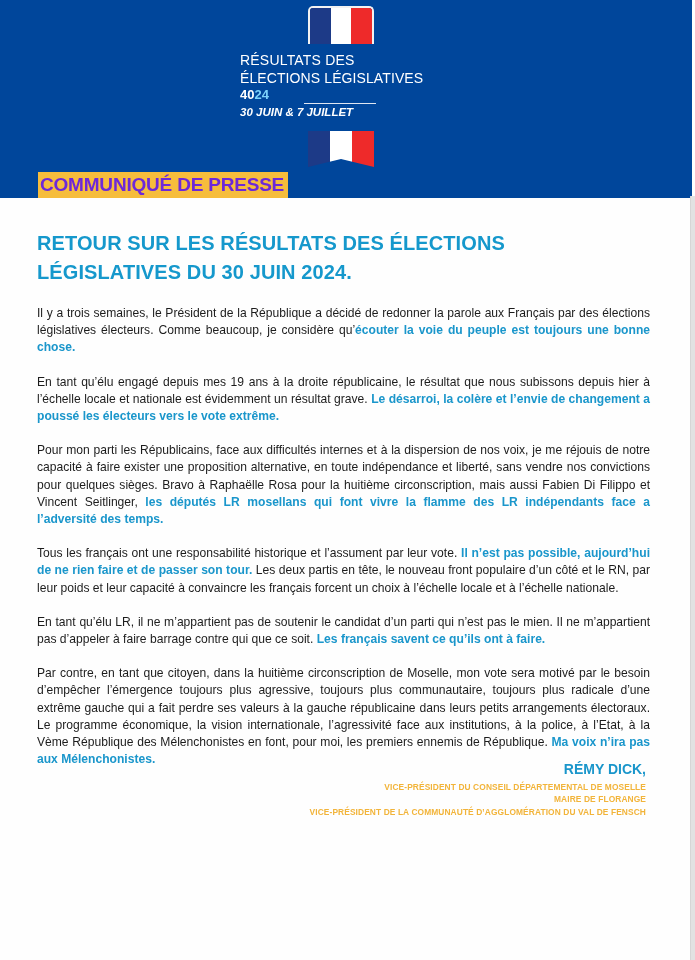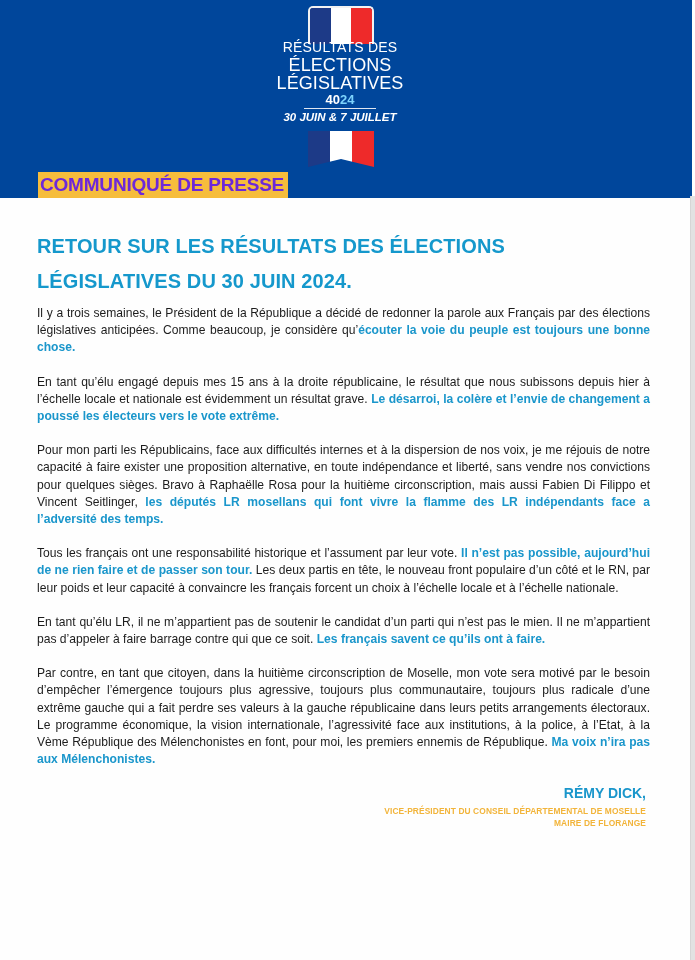--- a/index.html
+++ b/index.html
@@ -23,52 +23,51 @@
     .flag-bottom {
       position: absolute; left: 308px; top: 131px; width: 66px; height: 36px;
       display: flex; overflow: hidden;
       clip-path: polygon(0 0, 100% 0, 100% 100%, 50% 78%, 0 100%);
     }
     .stripe { flex: 1; }
     .s-blue { background: #1d3a87; }
     .s-white { background: #ffffff; }
     .s-red { background: #ee2a2a; }
     .banner-text {
-      position: absolute; left: 240px; top: 38px; width: 200px; text-align: center;
+      position: absolute; left: 240px; top: 51px; width: 200px; text-align: left;
       color: #ffffff; font-family: "Liberation Sans", sans-serif;
     }
     .banner-line1 { font-size: 14px; line-height: 18px; letter-spacing: 0.2px; }
-    .banner-line2 { font-size: 18px; line-height: 18px; letter-spacing: 0.1px; }
+    .banner-line2 { font-size: 14px; line-height: 18px; letter-spacing: 0.1px; }
     .banner-year { font-size: 13px; line-height: 15px; font-weight: bold; }
     .banner-year .hl { color: #7dd3fc; }
     .banner-rule { width: 72px; height: 1px; background: #dfe6f2; margin: 1px auto 1px auto; }
     .banner-dates { font-size: 11.5px; line-height: 15px; font-weight: bold; font-style: italic; }
     .press-label {
       position: absolute; left: 38px; top: 172px; height: 26px;
       background: #f6bd3c; color: #6d28d9;
       font-family: "Liberation Sans", sans-serif; font-weight: bold;
       font-size: 19px; line-height: 26px; padding: 0 4px 0 2px;
       letter-spacing: -0.2px;
     }
     .title {
       position: absolute; left: 37px; top: 229px; width: 560px;
       color: #1598cc; font-family: "Liberation Sans", sans-serif; font-weight: bold;
-      font-size: 20px; line-height: 35px; letter-spacing: 0.1px;
+      font-size: 20px; line-height: 29px; letter-spacing: 0.1px;
     }
     .body {
       position: absolute; left: 37px; top: 305px; width: 613px;
       font-family: "Liberation Sans", sans-serif; font-size: 12.1px; line-height: 17.2px;
       color: #1c1c1c; text-align: justify;
     }
     .para { margin: 0 0 17px 0; }
     .em { color: #1a96cb; font-weight: bold; }
     .signature {
       position: absolute; right: 44px; top: 760px; text-align: right;
       font-family: "Liberation Sans", sans-serif;
-      margin-top: 24px;
     }
     .sig-name { color: #1a96cb; font-weight: bold; font-size: 14px; line-height: 18px; margin-bottom: 3px; }
     .sig-role { color: #f2b43a; font-weight: bold; font-size: 8.4px; line-height: 12.4px; letter-spacing: 0.1px; }
   </style>
 </head>
 <body>
 
 <div class="page">
 
   <div class="header">
@@ -91,28 +90,29 @@
       <div class="stripe s-white"></div>
       <div class="stripe s-red"></div>
     </div>
 
     <div class="press-label">COMMUNIQUÉ DE PRESSE</div>
   </div>
 
   <h1 class="title" style="margin:0;">RETOUR SUR LES RÉSULTATS DES ÉLECTIONS LÉGISLATIVES DU 30 JUIN 2024.</h1>
 
   <div class="body">
-    <p class="para"><span>Il y a trois semaines, le Président de la République a décidé de redonner la parole aux Français par des élections législatives anticipées. Comme beaucoup, je considère qu’</span><span class="em">écouter la voie du peuple est toujours une bonne chose.</span></p>
-    <p class="para"><span>En tant qu’élu engagé depuis mes 15 ans à la droite républicaine, le résultat que nous subissons depuis hier à l’échelle locale et nationale est évidemment un résultat grave. </span><span class="em">Le désarroi, la colère et l’envie de changement a poussé les électeurs vers le vote extrême.</span></p>
+    <p class="para"><span>Il y a trois semaines, le Président de la République a décidé de redonner la parole aux Français par des élections législatives électeurs. Comme beaucoup, je considère qu’</span><span class="em">écouter la voie du peuple est toujours une bonne chose.</span></p>
+    <p class="para"><span>En tant qu’élu engagé depuis mes 19 ans à la droite républicaine, le résultat que nous subissons depuis hier à l’échelle locale et nationale est évidemment un résultat grave. </span><span class="em">Le désarroi, la colère et l’envie de changement a poussé les électeurs vers le vote extrême.</span></p>
     <p class="para"><span>Pour mon parti les Républicains, face aux difficultés internes et à la dispersion de nos voix, je me réjouis de notre capacité à faire exister une proposition alternative, en toute indépendance et liberté, sans vendre nos convictions pour quelques sièges. Bravo à Raphaëlle Rosa pour la huitième circonscription, mais aussi Fabien Di Filippo et Vincent Seitlinger, </span><span class="em">les députés LR mosellans qui font vivre la flamme des LR indépendants face a l’adversité des temps.</span></p>
     <p class="para"><span>Tous les français ont une responsabilité historique et l’assument par leur vote. </span><span class="em">Il n’est pas possible, aujourd’hui de ne rien faire et de passer son tour.</span><span> Les deux partis en tête, le nouveau front populaire d’un côté et le RN, par leur poids et leur capacité à convaincre les français forcent un choix à l’échelle locale et à l’échelle nationale.</span></p>
     <p class="para"><span>En tant qu’élu LR, il ne m’appartient pas de soutenir le candidat d’un parti qui n’est pas le mien. Il ne m’appartient pas d’appeler à faire barrage contre qui que ce soit. </span><span class="em">Les français savent ce qu’ils ont à faire.</span></p>
     <p class="para"><span>Par contre, en tant que citoyen, dans la huitième circonscription de Moselle, mon vote sera motivé par le besoin d’empêcher l’émergence toujours plus agressive, toujours plus communautaire, toujours plus radicale d’une extrême gauche qui a fait perdre ses valeurs à la gauche républicaine dans leurs petits arrangements électoraux. Le programme économique, la vision internationale, l’agressivité face aux institutions, à la police, à l’Etat, à la Vème République des Mélenchonistes en font, pour moi, les premiers ennemis de République. </span><span class="em">Ma voix n’ira pas aux Mélenchonistes.</span></p>
   </div>
 
   <div class="signature">
     <div class="sig-name">RÉMY DICK,</div>
     <div class="sig-role">VICE-PRÉSIDENT DU CONSEIL DÉPARTEMENTAL DE MOSELLE</div>
     <div class="sig-role">MAIRE DE FLORANGE</div>
+    <div class="sig-role">VICE-PRÉSIDENT DE LA COMMUNAUTÉ D’AGGLOMÉRATION DU VAL DE FENSCH</div>
   </div>
 </div>
 
 <div class="scroll-edge"></div>
 
 </body></html>

